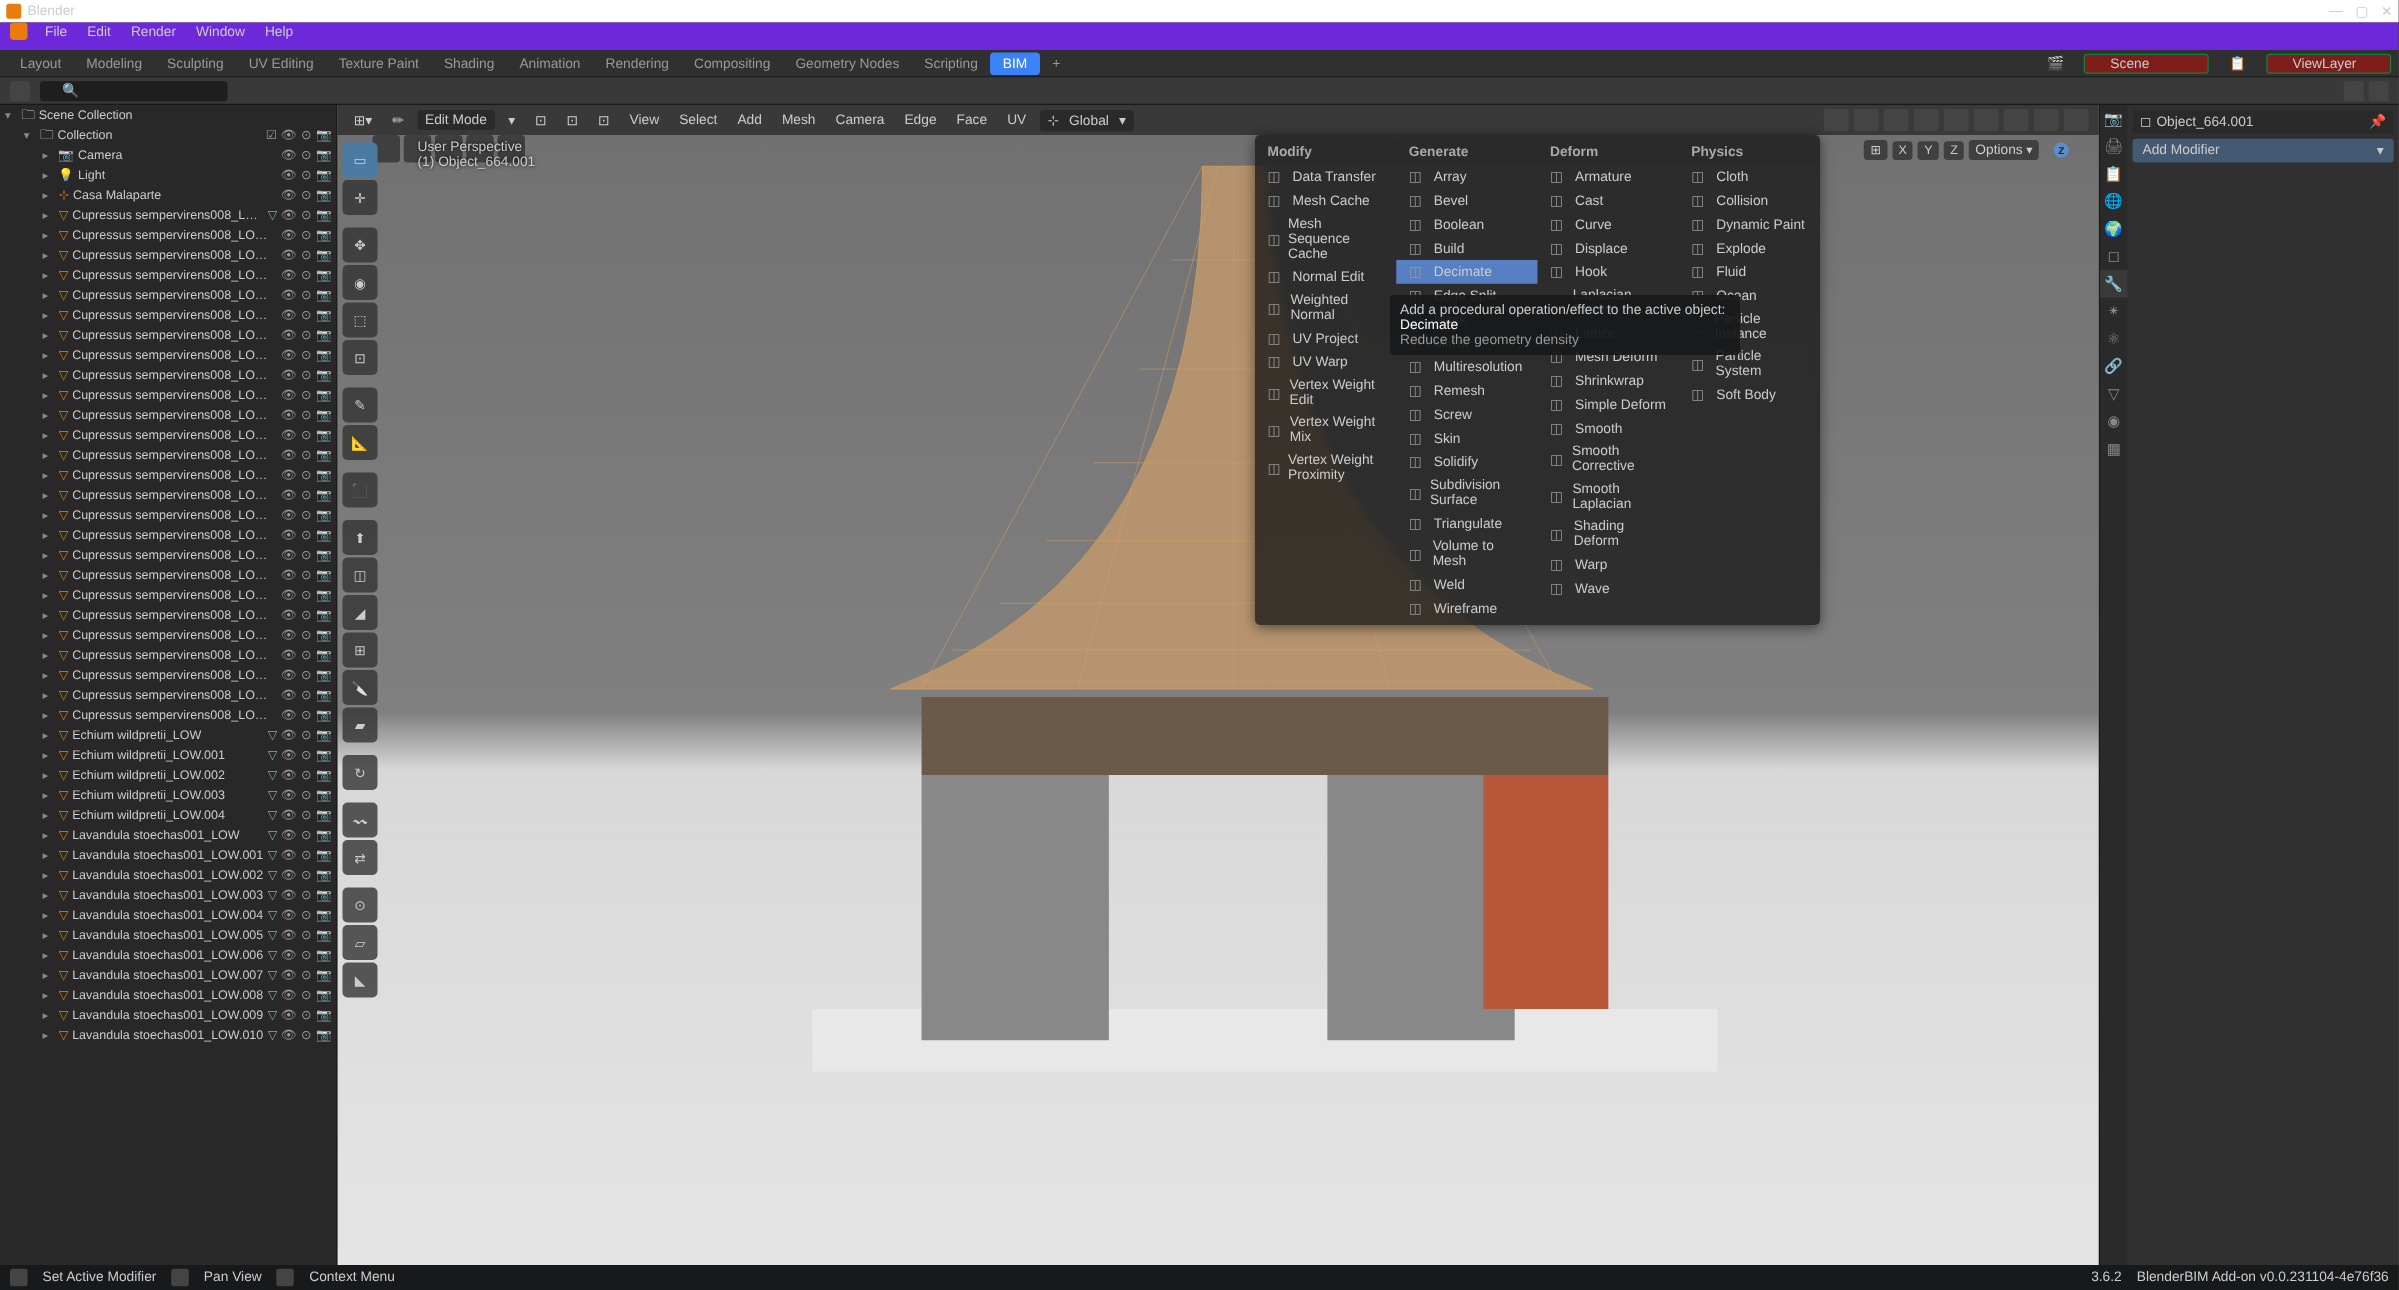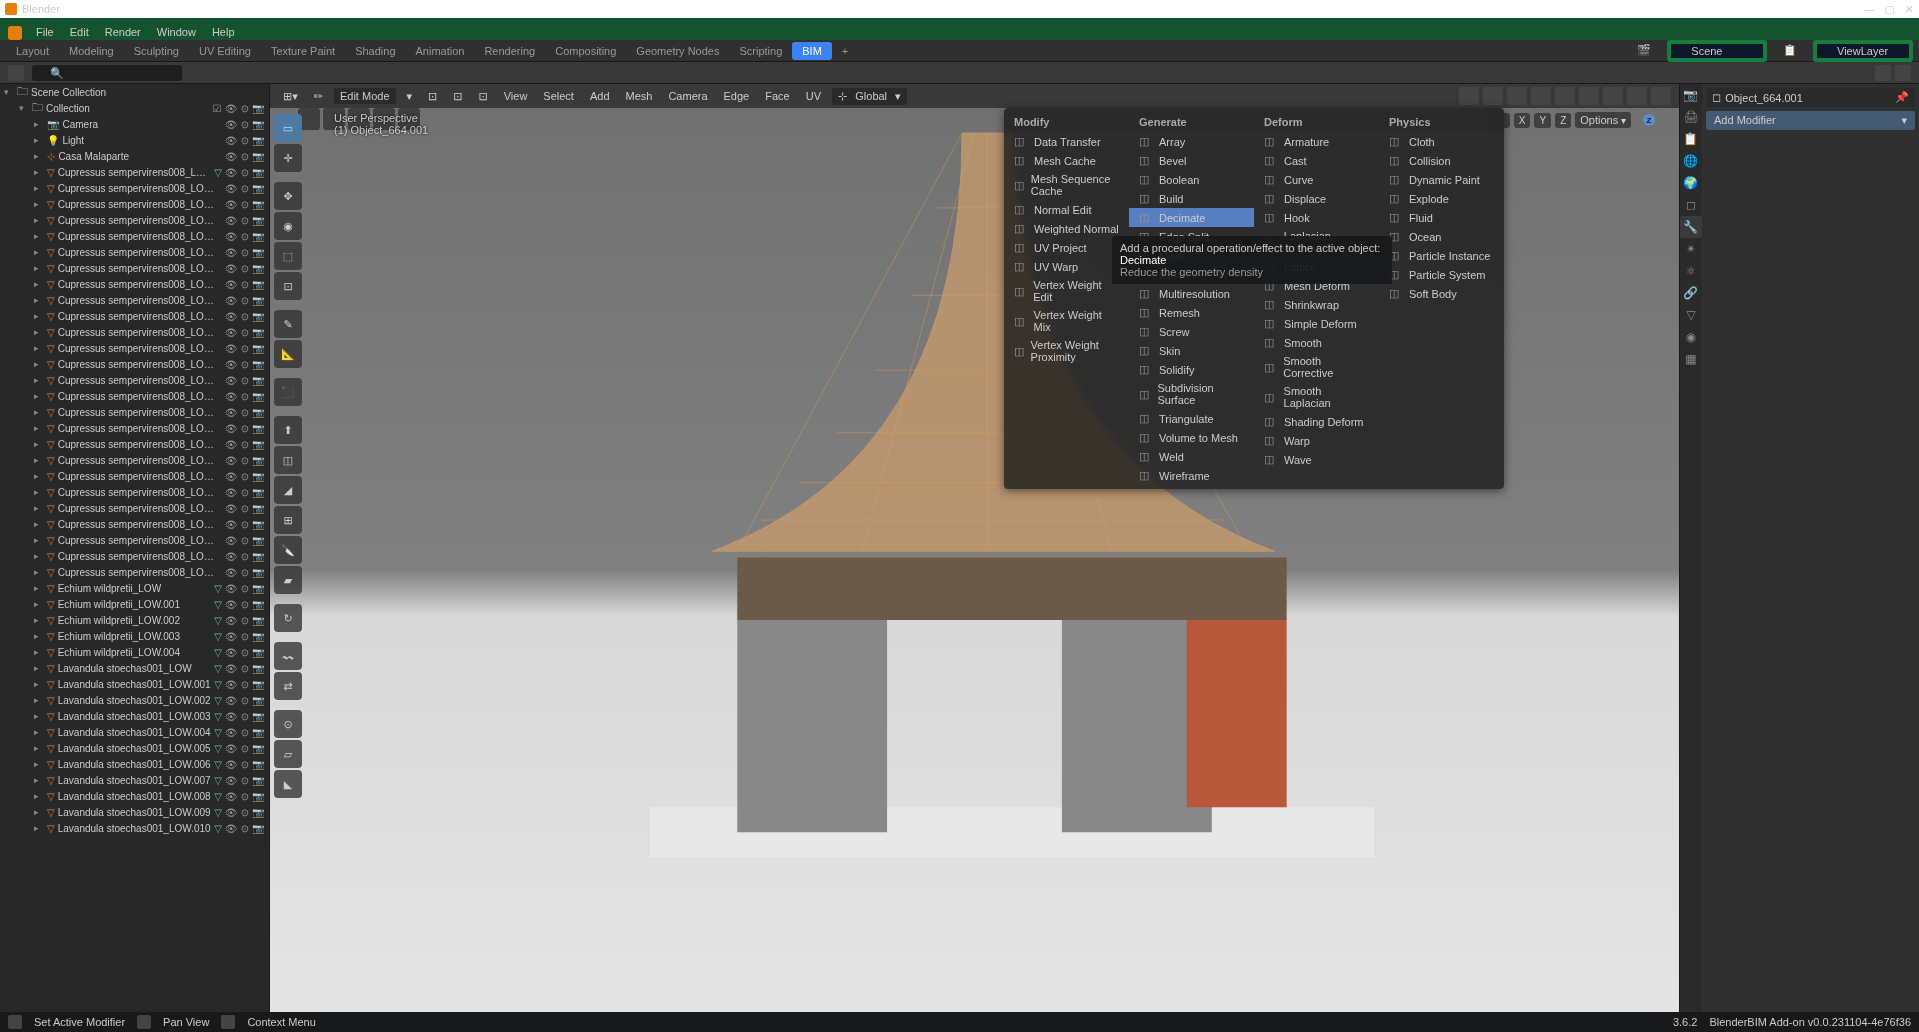--- a/index.html
+++ b/index.html
@@ -1,27 +1,27 @@
 <!DOCTYPE html>
 <html><head>
 <meta charset="utf-8">
 <style>
 *{margin:0;padding:0;box-sizing:border-box;font-family:sans-serif;font-size:11px;color:#ccc;user-select:none}
 body{background:#393939;width:1919px;height:1032px;overflow:hidden;position:relative}
 .titlebar{height:18px;background:#fff;display:flex;align-items:center;padding:0 5px;color:#000}
 .titlebar .logo{width:12px;height:12px;background:#e87d0d;border-radius:2px;margin-right:5px}
 .titlebar .controls{margin-left:auto;display:flex;gap:10px;color:#333}
-.menubar{height:22px;background:#14532d;display:flex;align-items:flex-end;padding:0 8px;gap:4px}
+.menubar{height:22px;background:#6d28d9;display:flex;align-items:flex-start;padding:0 8px;gap:4px}
 .menubar .logo{width:14px;height:14px;background:#e87d0d;border-radius:3px;margin-right:4px}
 .menubar span{padding:2px 6px;cursor:pointer}
 .tabbar{height:22px;background:#303030;display:flex;align-items:center;padding:0 6px;border-bottom:1px solid #18191a}
 .tabbar span{padding:3px 10px;color:#999;cursor:pointer}
 .tabbar .active{background:#3b82f6;color:#fff;border-radius:3px}
 .tabbar .sceneinfo{margin-left:auto;display:flex;gap:6px;align-items:center}
-.tabbar .sceneinfo input{background:#0f172a;border:4px solid #15803d;color:#ccc;padding:1px 20px;border-radius:3px;width:100px}
+.tabbar .sceneinfo input{background:#7f1d1d;border:1px solid #15803d;color:#ccc;padding:1px 20px;border-radius:3px;width:100px}
 .secondbar{height:22px;background:#393939;display:flex;align-items:center;padding:0 8px;gap:8px;border-bottom:1px solid #18191a}
 .secondbar .search{background:#1e1e1e;border:none;width:150px;padding:2px 18px;border-radius:3px;color:#ccc}
 .secondbar .iconbtn{width:16px;height:16px;background:#444;border-radius:2px}
 .main{display:flex;height:948px}
 .outliner{width:270px;background:#282828;overflow:hidden;border-right:1px solid #18191a}
 .outliner .row{display:flex;align-items:center;height:16px;padding:0 4px;gap:3px}
 .outliner .indent{width:12px}
 .outliner .tri{color:#888;font-size:9px;width:10px}
 .outliner .meshico{color:#e87d0d;font-size:10px}
 .outliner .dataico{color:#6db89a;font-size:10px}
@@ -44,21 +44,21 @@
 .viewport .rightops{position:absolute;top:28px;right:48px;display:flex;gap:4px;z-index:2;align-items:center}
 .viewport .rightops div{padding:2px 5px;background:#333c;border-radius:3px;font-size:10px}
 .viewport .scene{position:absolute;inset:24px 0 0 0;background:linear-gradient(to bottom,#717171 0%,#808080 50%,#d8d8d8 55%,#e5e5e5 100%)}
 .properties{width:240px;background:#303030;border-left:1px solid #18191a;display:flex}
 .properties .tabcol{width:22px;background:#2a2a2a;display:flex;flex-direction:column}
 .properties .tabcol div{height:22px;display:flex;align-items:center;justify-content:center;font-size:12px;color:#888}
 .properties .tabcol .act{background:#3a3a3a;color:#5680c2}
 .properties .content{flex:1;padding:4px}
 .properties .addmod{background:#445a73;padding:3px 8px;border-radius:3px;display:flex;align-items:flex-start;cursor:pointer}
 .properties .objhdr{background:#2a2a2a;padding:3px 6px;margin-bottom:4px;display:flex;align-items:center;gap:4px}
-.modmenu{position:absolute;top:108px;left:1004px;width:500px;background:#1a1a1acc;backdrop-filter:blur(4px);border-radius:4px;z-index:10;box-shadow:0 2px 10px rgba(0,0,0,0.5)}
+.modmenu{position:absolute;top:108px;left:1004px;width:452px;background:#1a1a1acc;backdrop-filter:blur(4px);border-radius:4px;z-index:10;box-shadow:0 2px 10px rgba(0,0,0,0.5)}
 .modmenu .cols{display:flex}
 .modmenu .col{flex:1;padding:4px 0}
 .modmenu .colhdr{padding:4px 10px;font-weight:bold;color:#aaa;background:#2a2a2a88}
 .modmenu .item{padding:3px 10px;display:flex;align-items:center;gap:6px;cursor:pointer}
 .modmenu .item.highlight{background:#5680c2}
 .modmenu .item .ico{width:14px;color:#999;font-size:11px}
 .tooltip{position:absolute;top:236px;left:1112px;background:#18191aee;padding:6px 8px;border-radius:3px;z-index:11;max-width:280px;font-size:10px;color:#ddd}
 .statusbar{position:absolute;bottom:0;left:0;right:0;height:20px;background:#18191a;display:flex;align-items:center;padding:0 8px;gap:12px}
 .statusbar .ico{width:14px;height:14px;background:#444;border-radius:2px}
 .pinico{margin-left:auto;color:#888}

